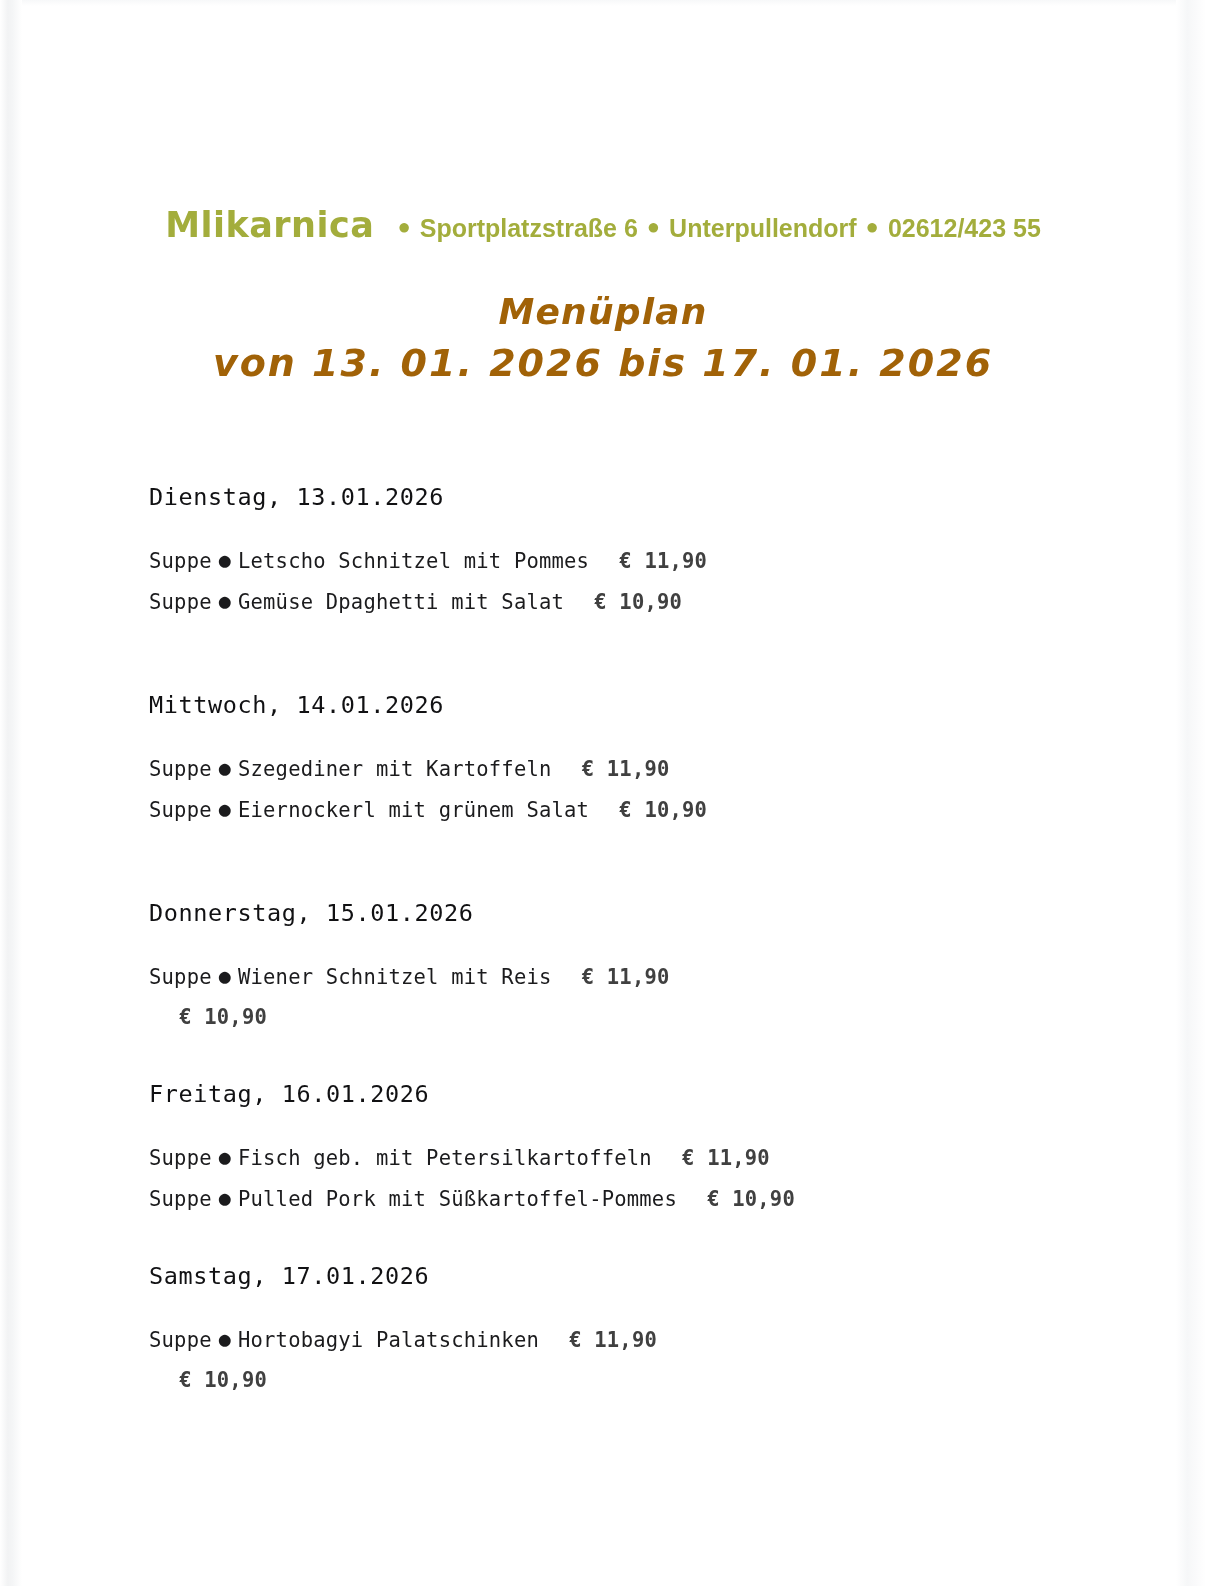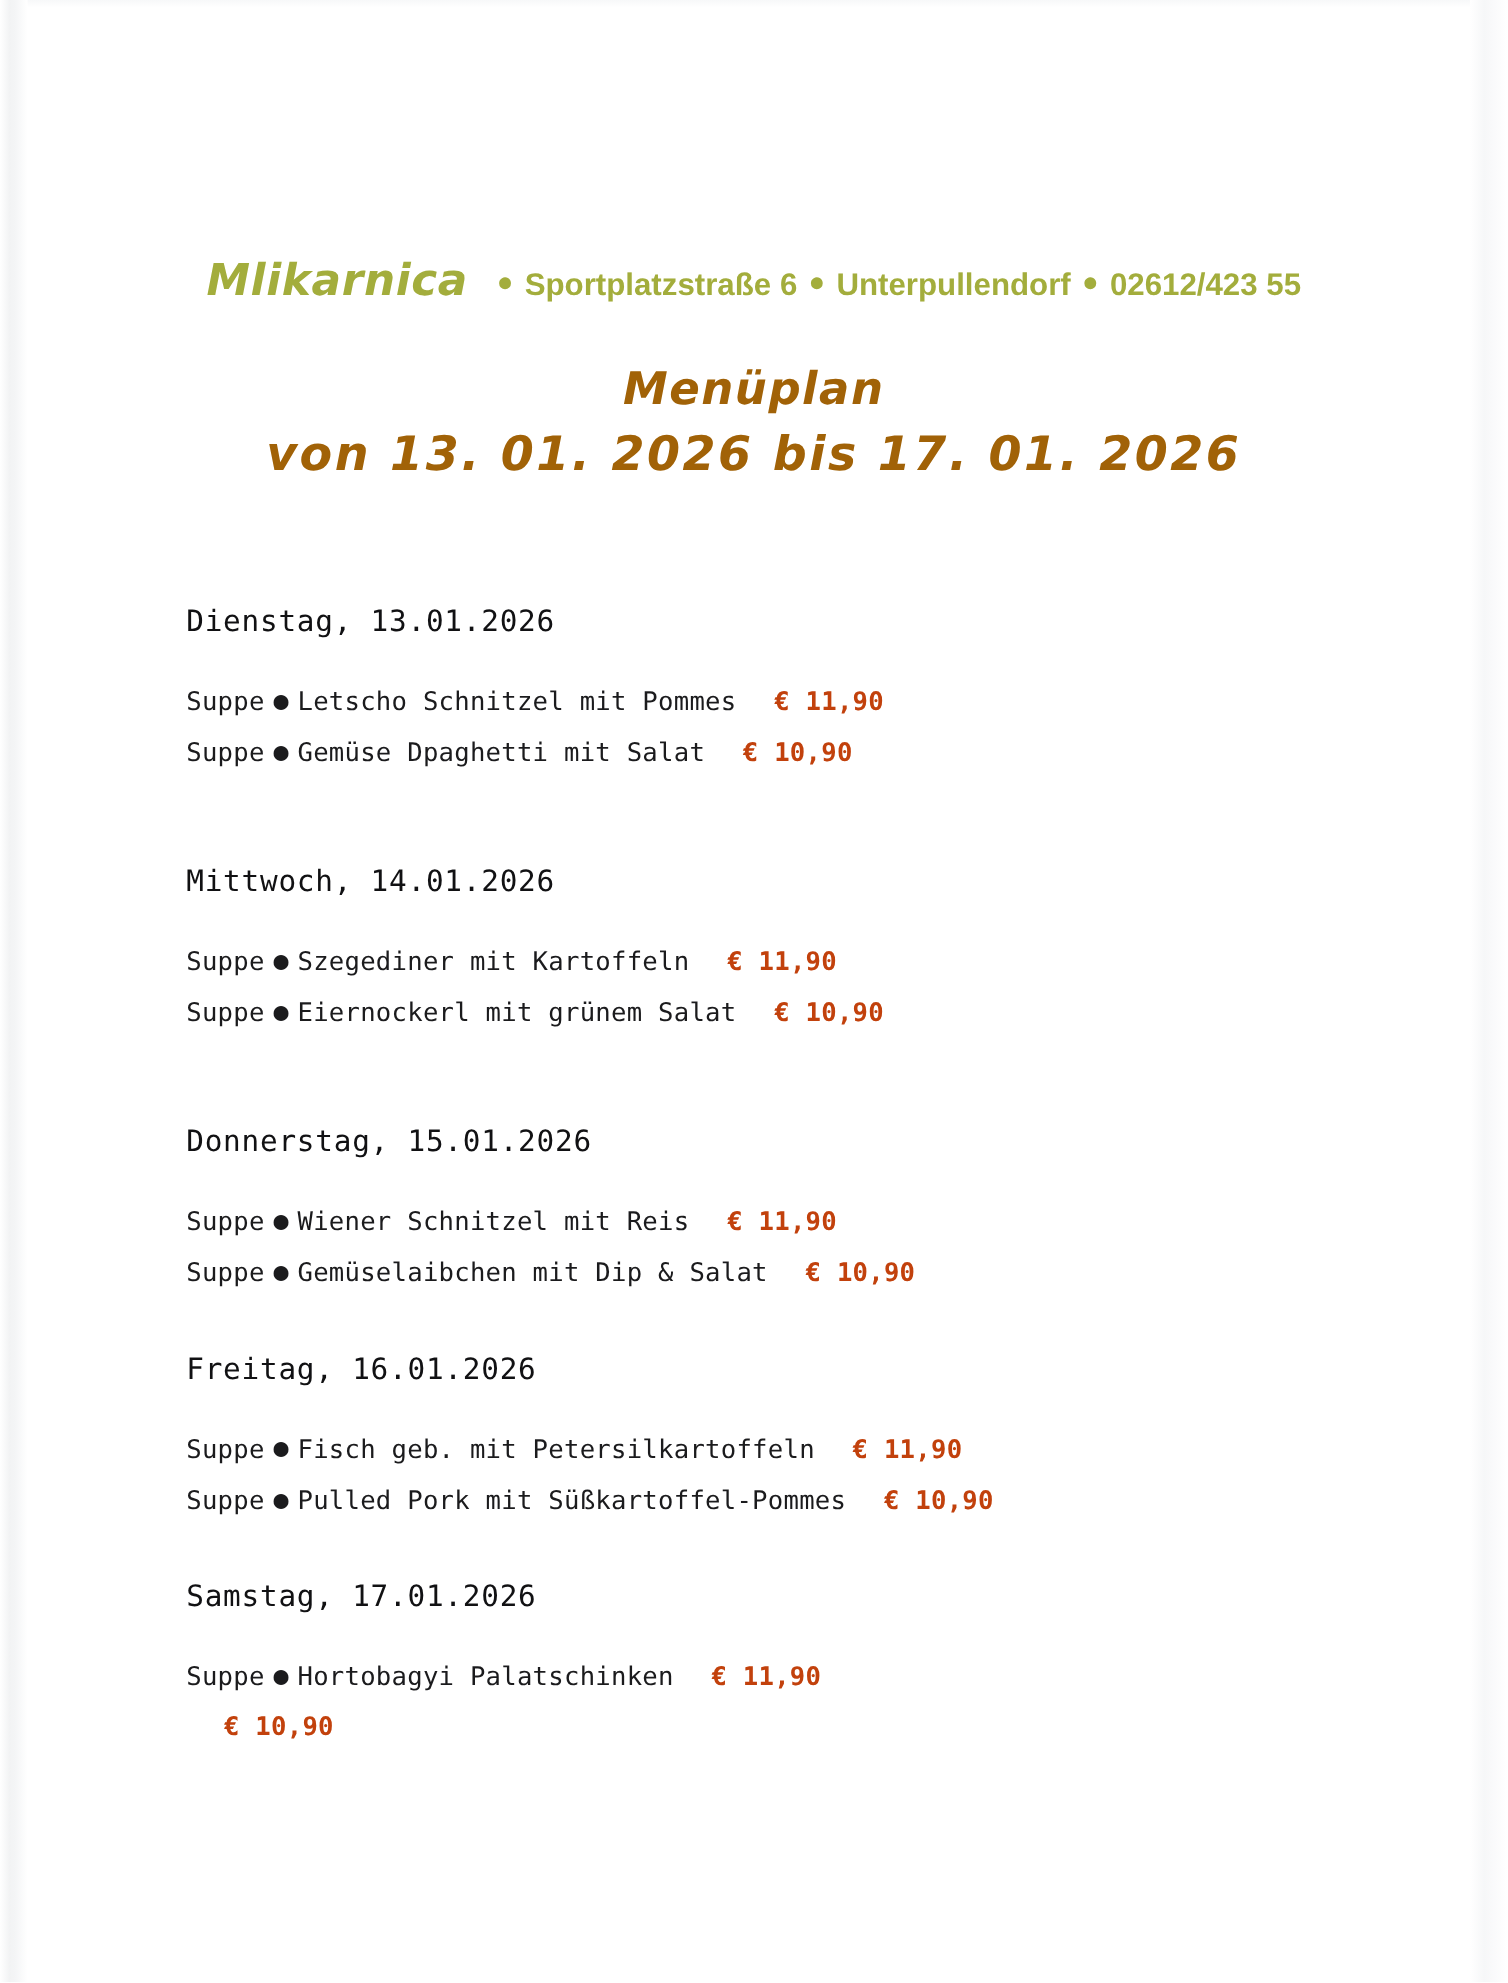--- a/index.html
+++ b/index.html
@@ -54,21 +54,20 @@
     top: 205px;
     width: 1206px;
     text-align: center;
     white-space: nowrap;
     color: #a3ad3c;
   }
   .brand {
     font-family: "DejaVu Sans", sans-serif;
     font-size: 35px;
     font-weight: 700;
-    font-style: italic;
     letter-spacing: 0.5px;
     color: #a3ad3c;
     vertical-align: baseline;
   }
   .lh-sep {
     display: inline-block;
     font-size: 22px;
     color: #a3ad3c;
     padding: 0 9px;
     vertical-align: 3px;
@@ -147,21 +146,21 @@
     display: inline-block;
     padding: 0 7px;
     font-size: 20px;
     color: #1b1b1d;
     vertical-align: 1px;
   }
   .item-price {
     font-family: "DejaVu Sans Mono", monospace;
     font-size: 20.5px;
     font-weight: 700;
-    color: #c2410c;
+    color: #404040;
     letter-spacing: 0.2px;
     text-align: right;
     min-width: 118px;
   }
   
   .day-gap-lg { height: 68px; }
   .day-gap-md { height: 42px; }
 </style>
 </head>
 <body>
@@ -218,21 +217,20 @@
       <div class="day-gap-lg"></div>
 
       <div class="day">
         <div class="day-heading">Donnerstag, 15.01.2026</div>
         <div class="day-items">
           <div class="item-row">
             <span class="item-text"><span>Suppe</span><span class="item-dot">●</span><span>Wiener Schnitzel mit Reis</span></span>
             <span class="item-price">€ 11,90</span>
           </div>
           <div class="item-row">
-            <span class="item-text"><span>Suppe</span><span class="item-dot">●</span><span>Gemüselaibchen mit Dip &amp; Salat</span></span>
             <span class="item-price">€ 10,90</span>
           </div>
         </div>
       </div>
 
       <div class="day-gap-md"></div>
 
       <div class="day">
         <div class="day-heading">Freitag, 16.01.2026</div>
         <div class="day-items">

